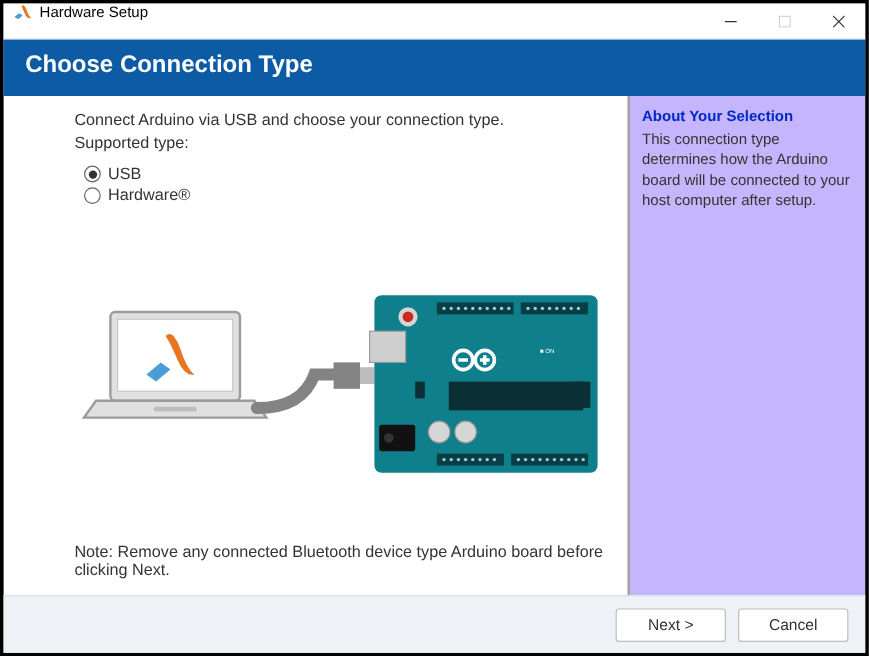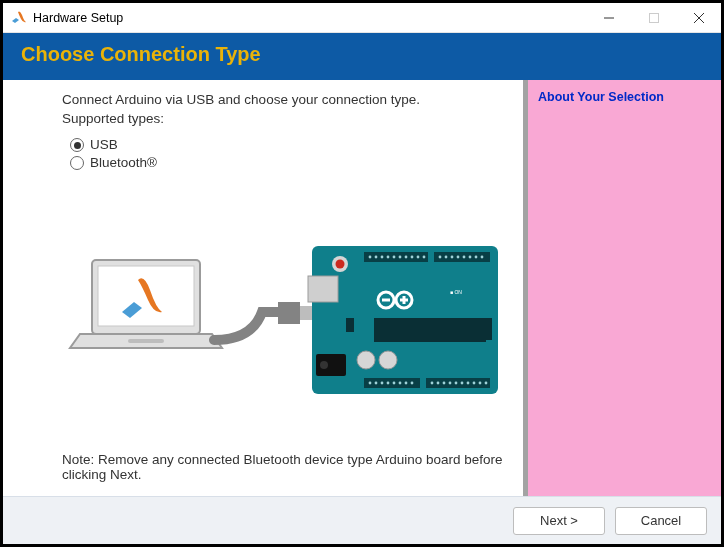--- a/index.html
+++ b/index.html
@@ -16,39 +16,38 @@
     background: #fff;
     border: 3px solid #000;
     display: flex;
     flex-direction: column;
     position: relative;
   }
   .titlebar {
     height: 30px;
     background: #fff;
     display: flex;
-    align-items: center;
     padding: 0 0 0 8px;
     border-bottom: 1px solid #e5e5e5;
   }
   .titlebar .app-icon {
     width: 16px; height: 16px;
     margin-right: 6px;
   }
   .titlebar .title { flex: 1; font-size: 12.5px; color: #000; }
   .titlebar .winbtn {
     width: 45px; height: 30px;
     display: flex; align-items: center; justify-content: center;
     color: #555;
   }
   .titlebar .winbtn.disabled { color: #ccc; }
   .titlebar .winbtn svg { width: 10px; height: 10px; }
   .header {
     background: #0d5aa5;
-    color: #eab308;
+    color: #ffffff;
     padding: 10px 17px 14px 18px;
     font-size: 20px;
     font-weight: bold;
   }
   .body {
     flex: 1;
     display: flex;
     overflow: hidden;
   }
   .main {
@@ -84,22 +83,22 @@
     flex: 1;
     display: flex;
     align-items: center;
     justify-content: center;
     gap: 0;
     margin-top: 8px;
   }
   .note { font-size: 13px; margin-top: 6px; margin-bottom: 4px; }
   .side {
     width: 198px;
-    background: #f9a8d4;
-    border-left: 5px solid #a3a3a3;
+    background: #c4b5fd;
+    border-left: 2px solid #a3a3a3;
     padding: 10px 10px;
     font-size: 12.5px;
   }
   .side-title {
     color: #0029c7;
     font-weight: bold;
     font-size: 12.5px;
     margin-bottom: 4px;
   }
   .side-text { color: #333; line-height: 1.35; }
@@ -157,30 +156,30 @@
     </div>
   </div>
 
   <div class="header">
     <span>Choose Connection Type</span>
   </div>
 
   <div class="body">
     <div class="main">
       <p>Connect Arduino via USB and choose your connection type.</p>
-      <p>Supported types:</p>
+      <p>Supported type:</p>
 
       <div class="radio-group">
         <div class="radio-row">
           <span class="radio selected"></span>
           <span>USB</span>
         </div>
         <div class="radio-row">
           <span class="radio"></span>
-          <span>Bluetooth®</span>
+          <span>Hardware®</span>
         </div>
       </div>
 
       <div class="illustration">
         <svg viewBox="0 0 440 190" width="440" height="190">
 
           <g>
             <rect x="28" y="38" width="108" height="74" rx="4" fill="#e0e0e0" stroke="#9b9b9b" stroke-width="2"></rect>
             <rect x="34" y="44" width="96" height="60" fill="#fff" stroke="#c7c7c7"></rect>
 
@@ -276,20 +275,21 @@
             <rect x="282" y="96" width="8" height="14" fill="#0a2f35"></rect>
           </g>
         </svg>
       </div>
 
       <p class="note">Note: Remove any connected Bluetooth device type Arduino board before clicking Next.</p>
     </div>
 
     <div class="side">
       <div class="side-title">About Your Selection</div>
+      <div class="side-text">This connection type determines how the Arduino board will be connected to your host computer after setup.</div>
     </div>
   </div>
 
   <div class="footer">
     <div class="btn">
       <span>Next &gt;</span>
     </div>
     <div class="btn">
       <span>Cancel</span>
     </div>

